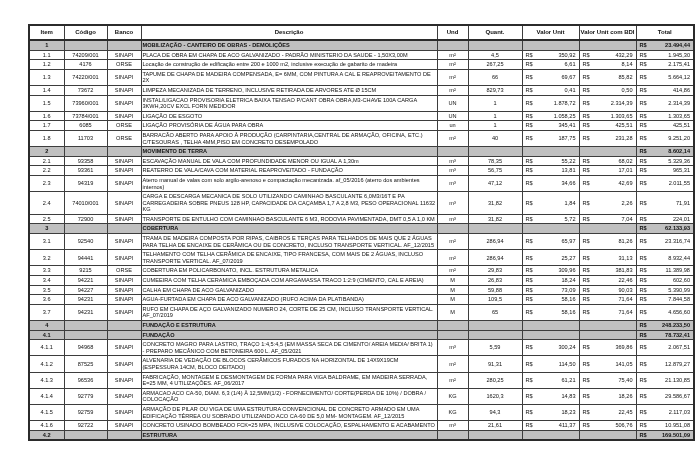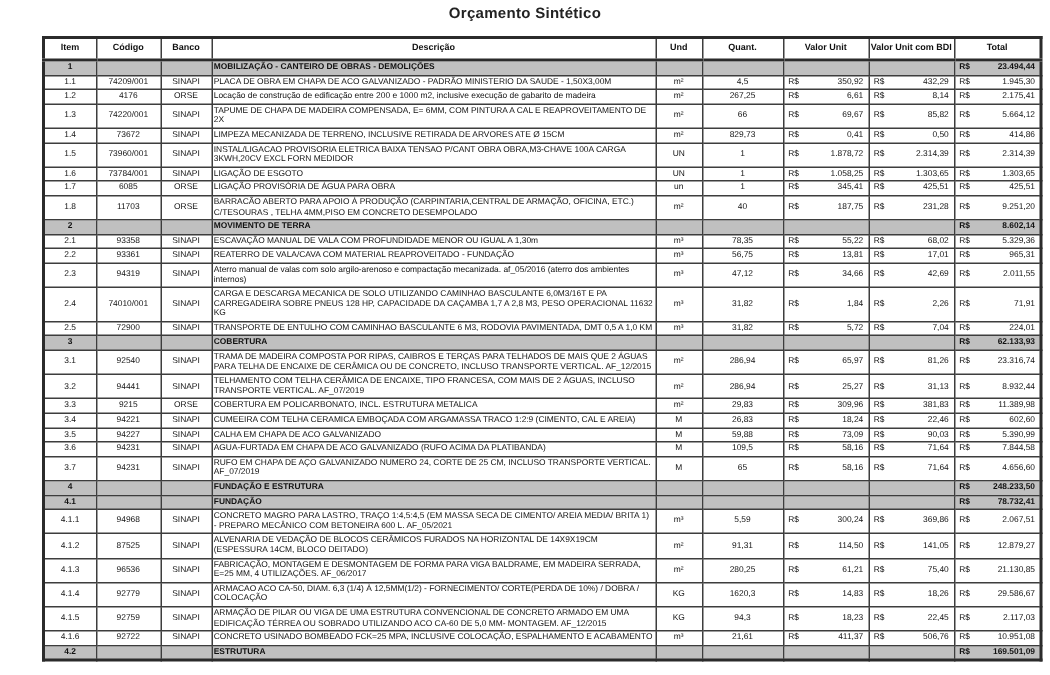--- a/index.html
+++ b/index.html
@@ -59,21 +59,20 @@
   tr.section-row td {
     background: #c0c0c0;
     font-weight: bold;
   }
   tr.section-row td.desc { text-transform: none; }
 </style>
 </head>
 <body>
 
 <div class="sheet">
-  <div class="doc-title">Orçamento Sintético</div>
 
   <table class="budget">
     <colgroup>
       <col style="width:35px">
       <col style="width:43px">
       <col style="width:34px">
       <col style="width:296px">
       <col style="width:31px">
       <col style="width:54px">
       <col style="width:57px">

